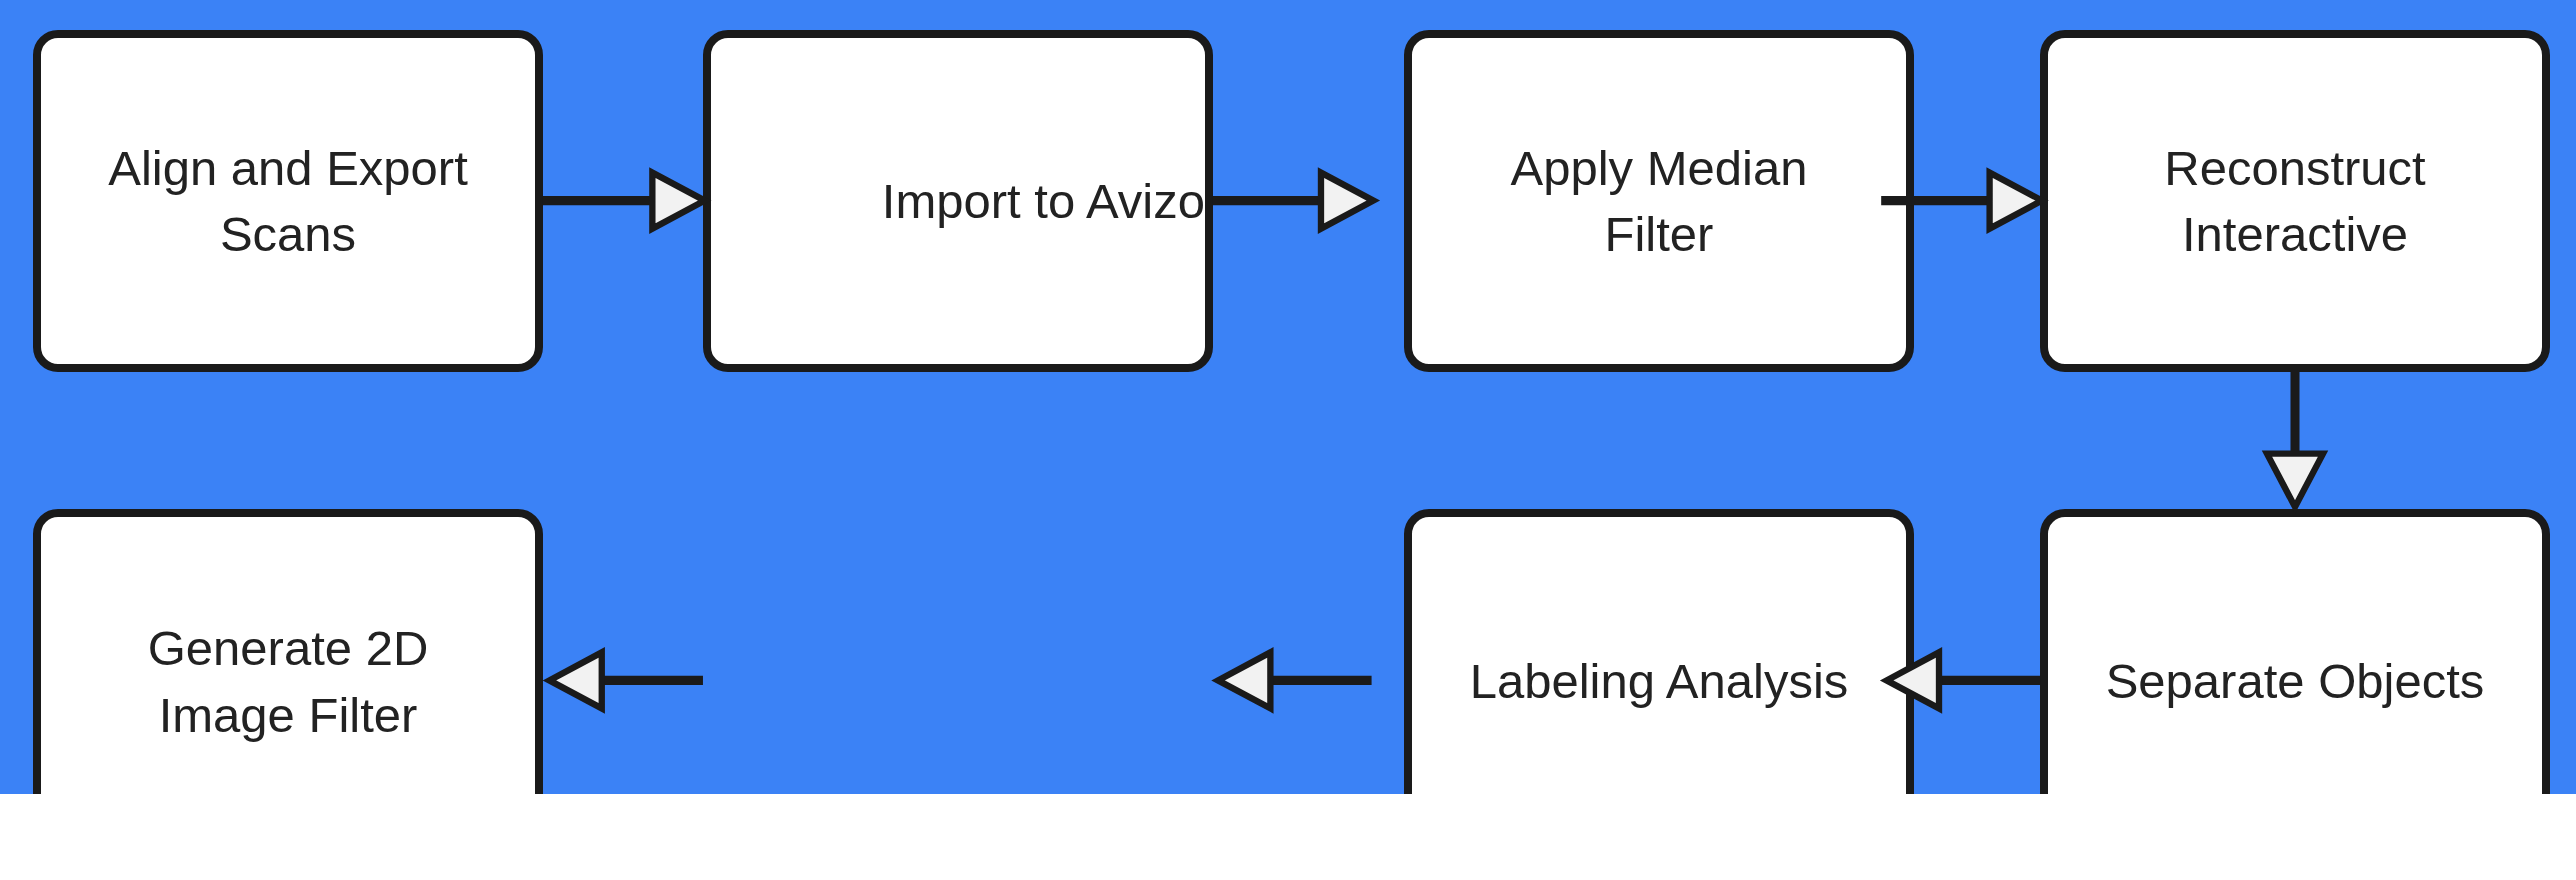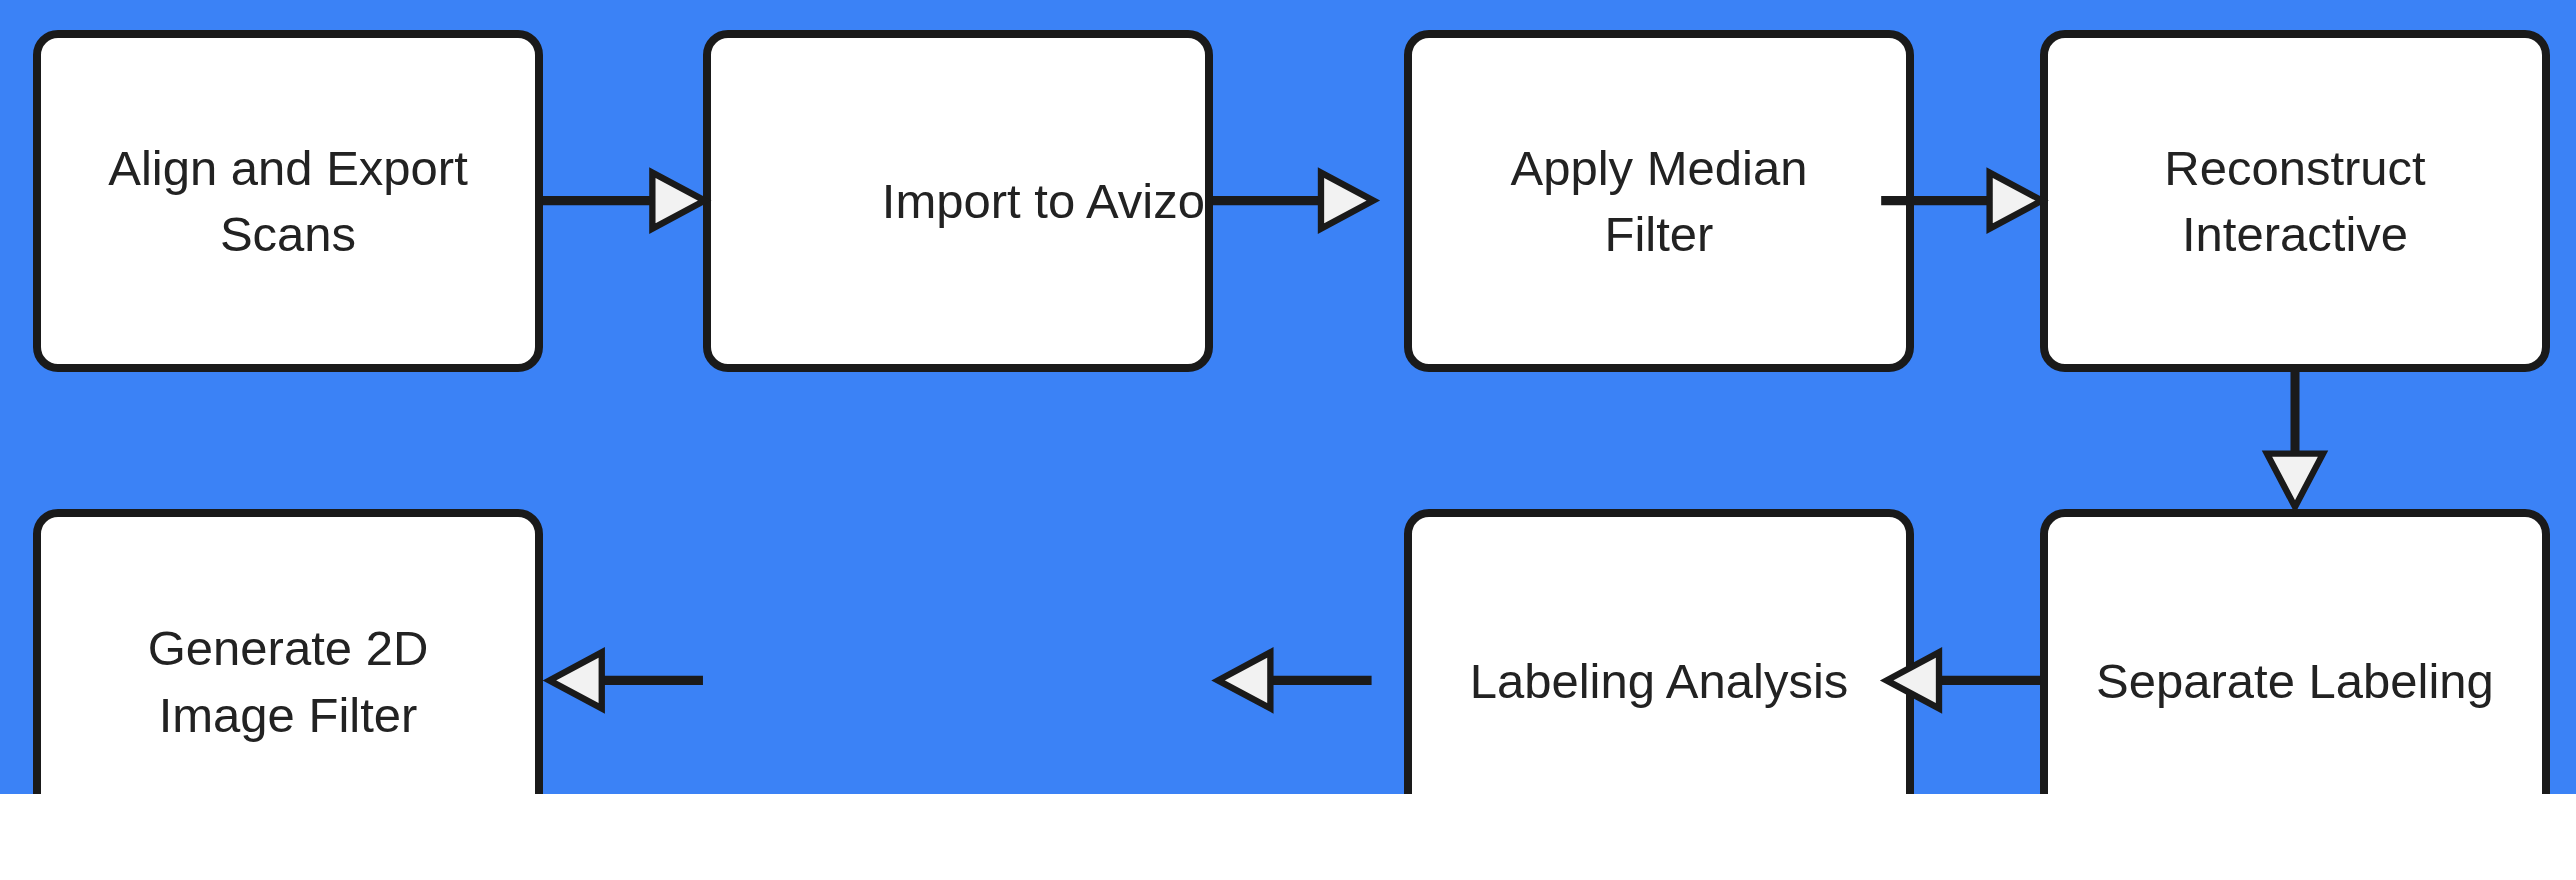--- a/index.html
+++ b/index.html
@@ -76,21 +76,21 @@
   <div class="node row1 c3">
     <span class="label-line">Apply Median</span>
     <span class="label-line">Filter</span>
   </div>
   <div class="node row1 c4">
     <span class="label-line">Reconstruct</span>
     <span class="label-line">Interactive</span>
   </div>
 
   <div class="node row2 c4">
-    <span class="label-line">Separate Labeling</span>
+    <span class="label-line">Separate Objects</span>
 
   </div>
   <div class="node row2 c3">
     <span class="label-line">Labeling Analysis</span>
 
   </div>
   <div class="node row2 c1">
     <span class="label-line">Generate 2D</span>
     <span class="label-line">Image Filter</span>
   </div>

